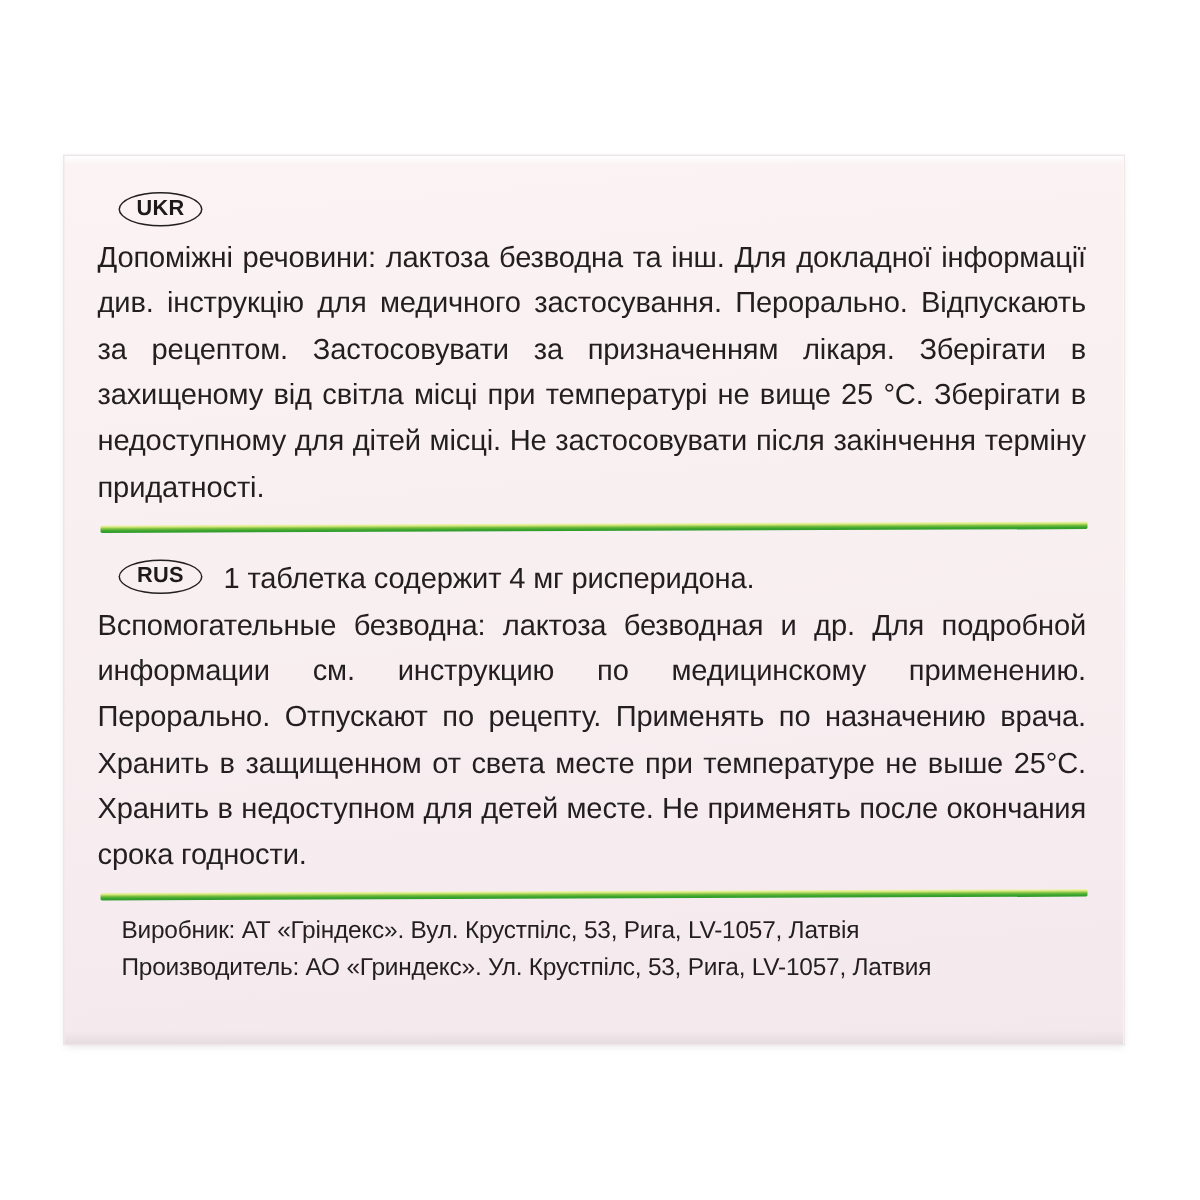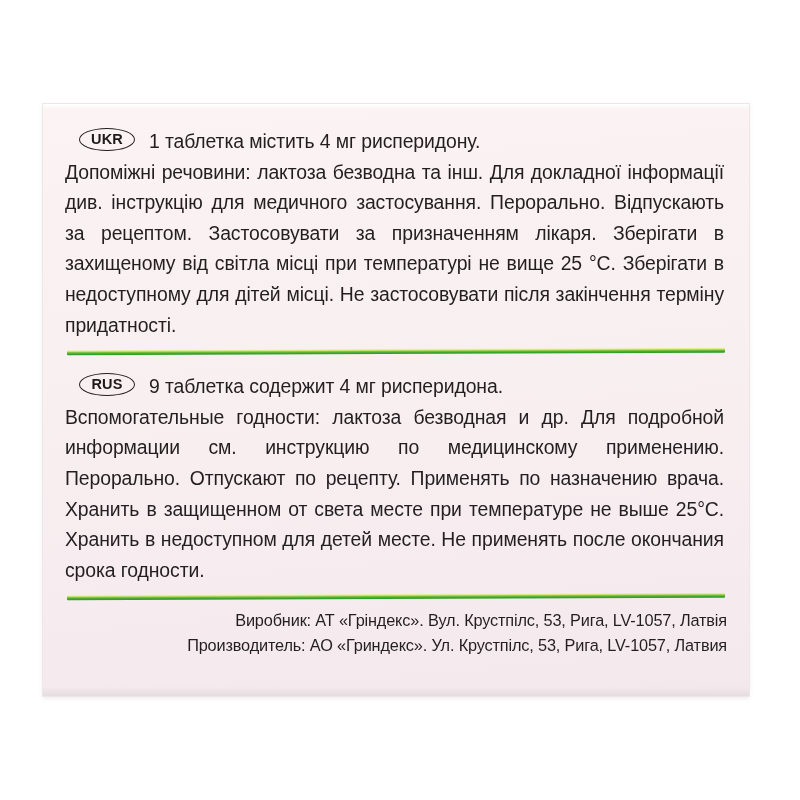--- a/index.html
+++ b/index.html
@@ -140,47 +140,47 @@
     font-size: 16.3px;
     line-height: 25px;
     color: #231f20;
     letter-spacing: -0.15px;
     padding-left: 16px;
     white-space: nowrap;
   }
 
   .ukr-wrap { margin-top: 2px; }
   .rus-wrap { margin-top: 17px; }
-  .maker-wrap { margin-top: 2px; text-align: right; }
+  .maker-wrap { margin-top: 2px; }
 </style>
 </head>
 <body>
 
 <div class="stage">
 
   <div class="box">
     <div class="content">
 
       <div class="lang-block ukr-wrap">
         <div class="badge">UKR</div>
 
         <p class="para-flow">
-          <span class="indent-spacer"></span><span>1 таблетка містить 4 мг рисперидону.</span><br>
+          <span class="indent-spacer"></span><br>
           <span class="lead-in">Допоміжні речовини:</span><span> лактоза безводна та інш. Для докладної інформації див. інструкцію для медичного застосування. Перорально. Відпускають за рецептом. Застосовувати за призначенням лікаря. Зберігати в захищеному від світла місці при температурі не вище 25 °C. Зберігати в недоступному для дітей місці. Не застосовувати після закінчення терміну придатності.</span>
         </p>
       </div>
 
       <div class="divider tilt"></div>
 
       <div class="lang-block rus-wrap">
         <div class="badge">RUS</div>
 
         <p class="para-flow">
-          <span class="indent-spacer"></span><span>9 таблетка содержит 4 мг рисперидона.</span><br>
-          <span class="lead-in">Вспомогательные годности:</span><span> лактоза безводная и др. Для подробной информации см. инструкцию по медицинскому применению. Перорально. Отпускают по рецепту. Применять по назначению врача. Хранить в защищенном от света месте при температуре не выше 25°C. Хранить в недоступном для детей месте. Не применять после окончания срока годности.</span>
+          <span class="indent-spacer"></span><span>1 таблетка содержит 4 мг рисперидона.</span><br>
+          <span class="lead-in">Вспомогательные безводна:</span><span> лактоза безводная и др. Для подробной информации см. инструкцию по медицинскому применению. Перорально. Отпускают по рецепту. Применять по назначению врача. Хранить в защищенном от света месте при температуре не выше 25°C. Хранить в недоступном для детей месте. Не применять после окончания срока годности.</span>
         </p>
       </div>
 
       <div class="divider tilt"></div>
 
       <div class="maker-wrap">
         <p class="maker">Виробник: АТ «Гріндекс». Вул. Крустпілс, 53, Рига, LV-1057, Латвія</p>
         <p class="maker">Производитель: АО «Гриндекс». Ул. Крустпілс, 53, Рига, LV-1057, Латвия</p>
       </div>
 

